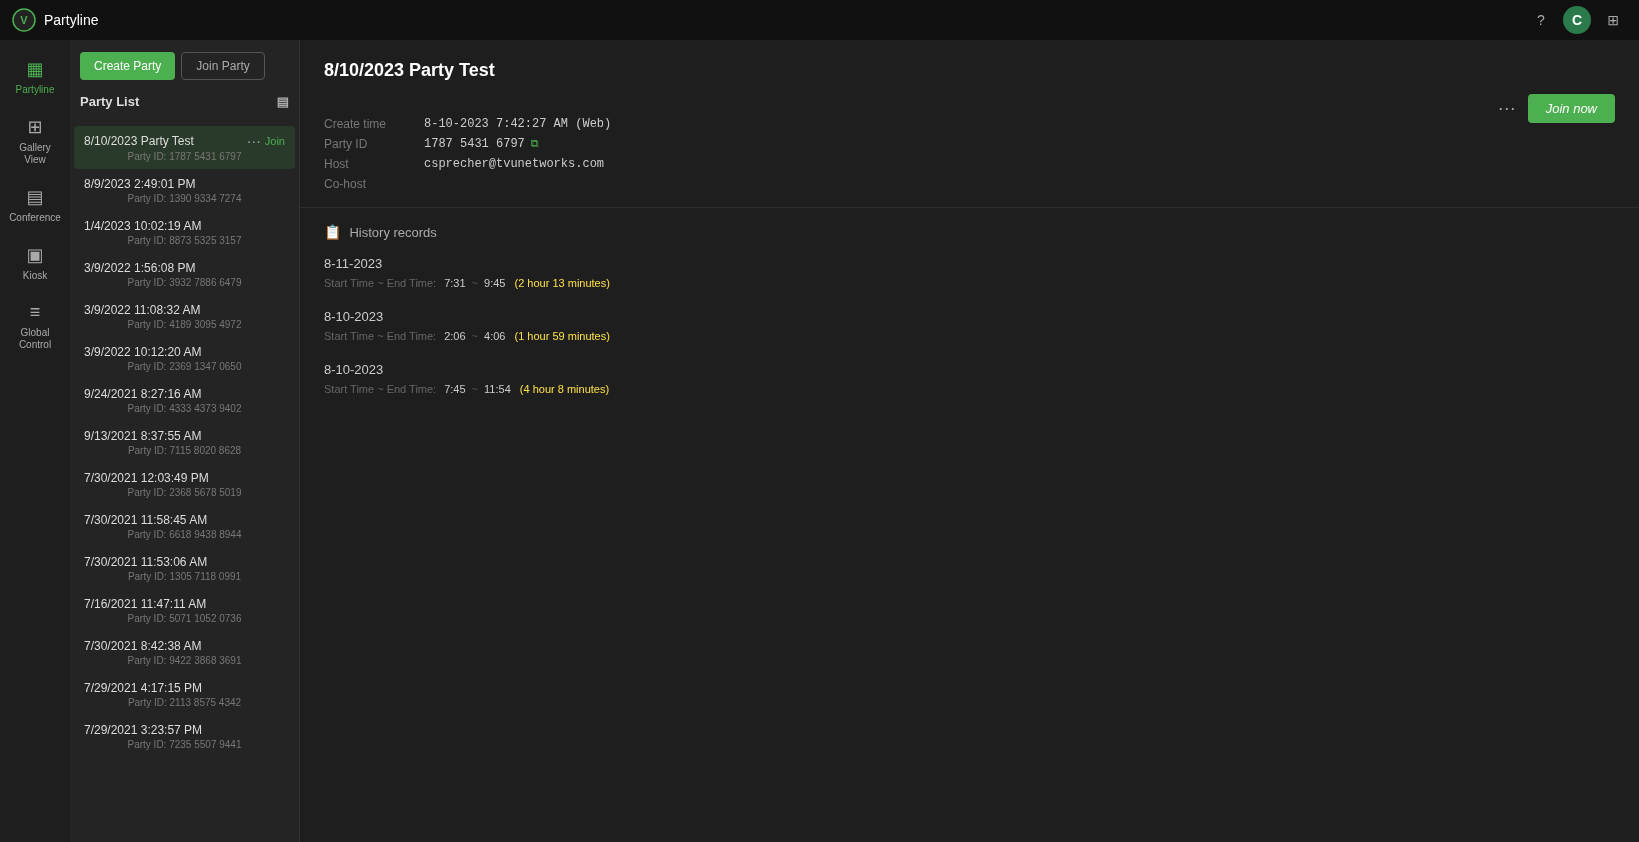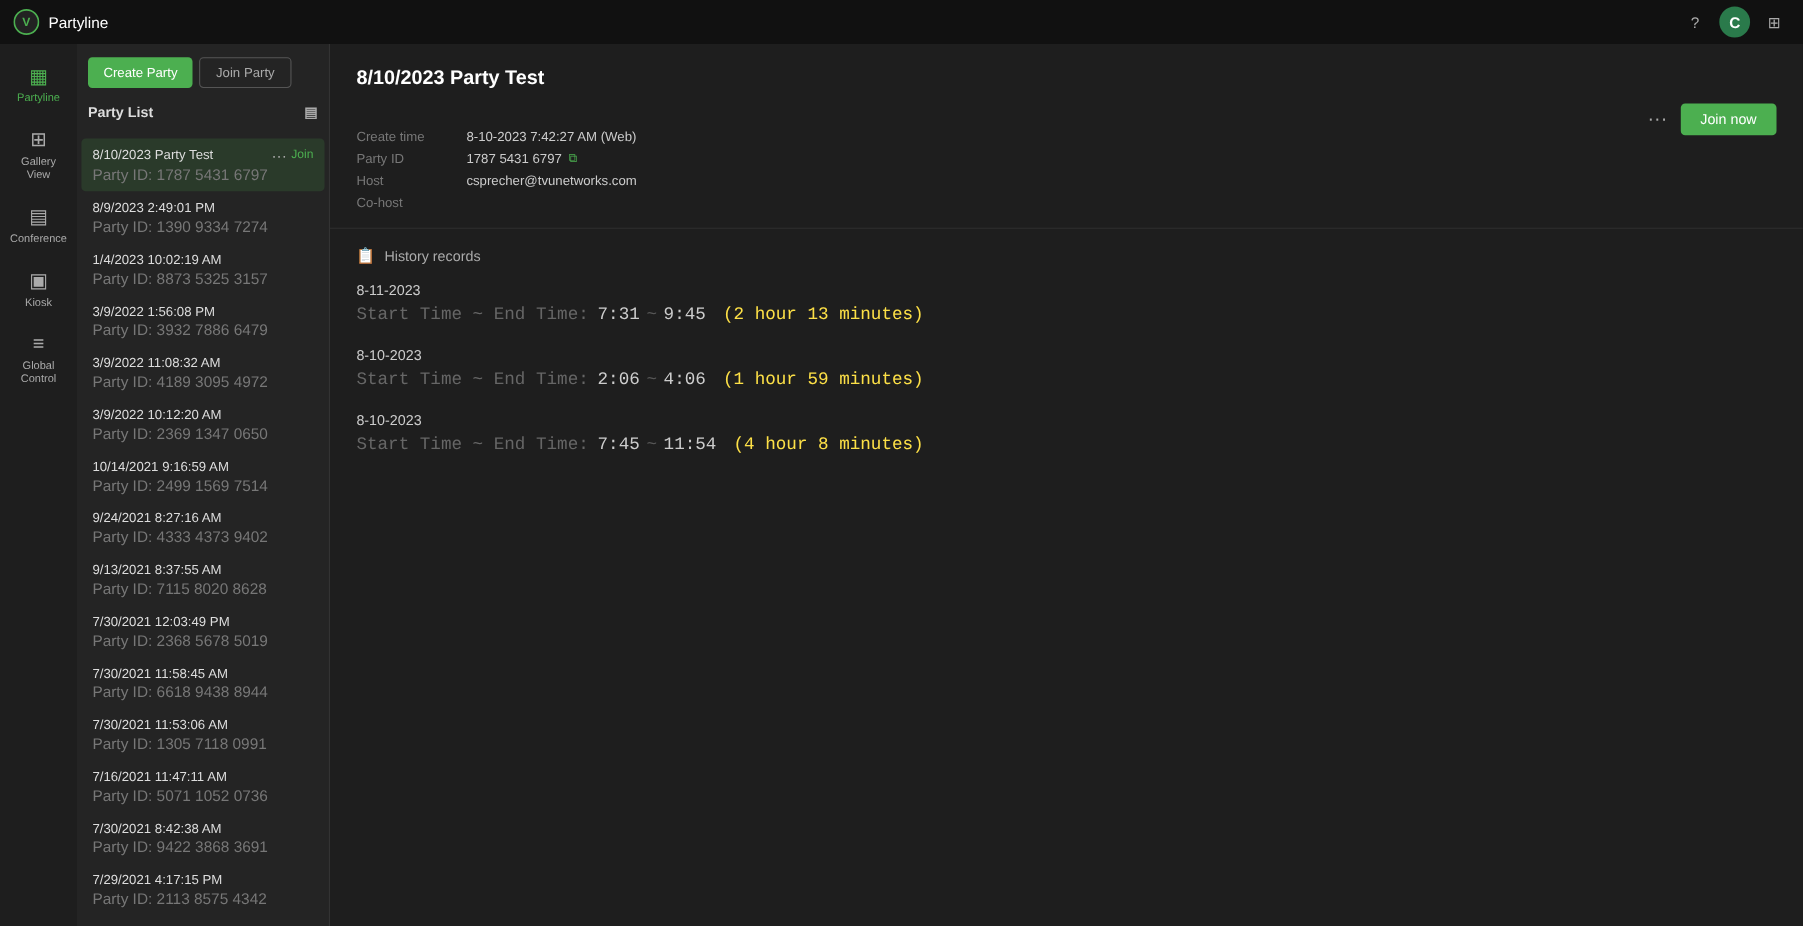--- a/index.html
+++ b/index.html
@@ -187,23 +187,24 @@
       cursor: pointer;
       background: none;
       border: none;
     }
     .party-dots {
       color: #aaa;
       font-size: 14px;
       cursor: pointer;
     }
     .party-id {
-      font-size: 14px;
+      font-size: 10px;
       color: #777;
       margin-top: 2px;
+      text-align: center;
     }
 
     
     .detail-panel {
       flex: 1;
       background: #1e1e1e;
       display: flex;
       flex-direction: column;
       overflow: hidden;
     }
@@ -229,20 +230,21 @@
     .meta-label {
       color: #777;
       font-size: 12px;
     }
     .meta-value {
       color: #ccc;
       font-size: 12px;
       display: flex;
       align-items: center;
       gap: 6px;
+      font-family: Liberation Mono, monospace;
     }
     .copy-icon {
       color: #4caf50;
       cursor: pointer;
       font-size: 11px;
     }
     .detail-header-actions {
       position: absolute;
       right: 24px;
       top: 54px;
@@ -259,20 +261,21 @@
     }
     .join-now-btn {
       background: #4caf50;
       color: #fff;
       border: none;
       padding: 7px 18px;
       border-radius: 4px;
       font-size: 13px;
       font-weight: 500;
       cursor: pointer;
+      font-style: italic;
     }
 
     
     .detail-body {
       flex: 1;
       overflow-y: auto;
       padding: 16px 24px;
     }
     .detail-body::-webkit-scrollbar { width: 4px; }
     .detail-body::-webkit-scrollbar-track { background: #1e1e1e; }
@@ -296,22 +299,21 @@
       font-size: 13px;
       color: #ccc;
       font-weight: 500;
       margin-bottom: 6px;
     }
     .history-times {
       display: flex;
       align-items: center;
       gap: 0;
       color: #777;
-      font-size: 16px;
-      font-family: Liberation Mono, monospace;
+      font-size: 11px;
     }
     .history-time-label {
       color: #666;
       margin-right: 8px;
     }
     .time-val {
       color: #ccc;
       font-weight: 500;
     }
     .time-arrow {
@@ -419,27 +421,20 @@
 
       </div>
       <div class="party-id">Party ID: 4189 3095 4972</div>
     </div>
         <div class="party-item">
       <div class="party-item-header">
         <span class="party-name">3/9/2022 10:12:20 AM</span>
 
       </div>
       <div class="party-id">Party ID: 2369 1347 0650</div>
-    </div>
-        <div class="party-item">
-      <div class="party-item-header">
-        <span class="party-name">10/14/2021 9:16:59 AM</span>
-
-      </div>
-      <div class="party-id">Party ID: 2499 1569 7514</div>
     </div>
         <div class="party-item">
       <div class="party-item-header">
         <span class="party-name">9/24/2021 8:27:16 AM</span>
 
       </div>
       <div class="party-id">Party ID: 4333 4373 9402</div>
     </div>
         <div class="party-item">
       <div class="party-item-header">

